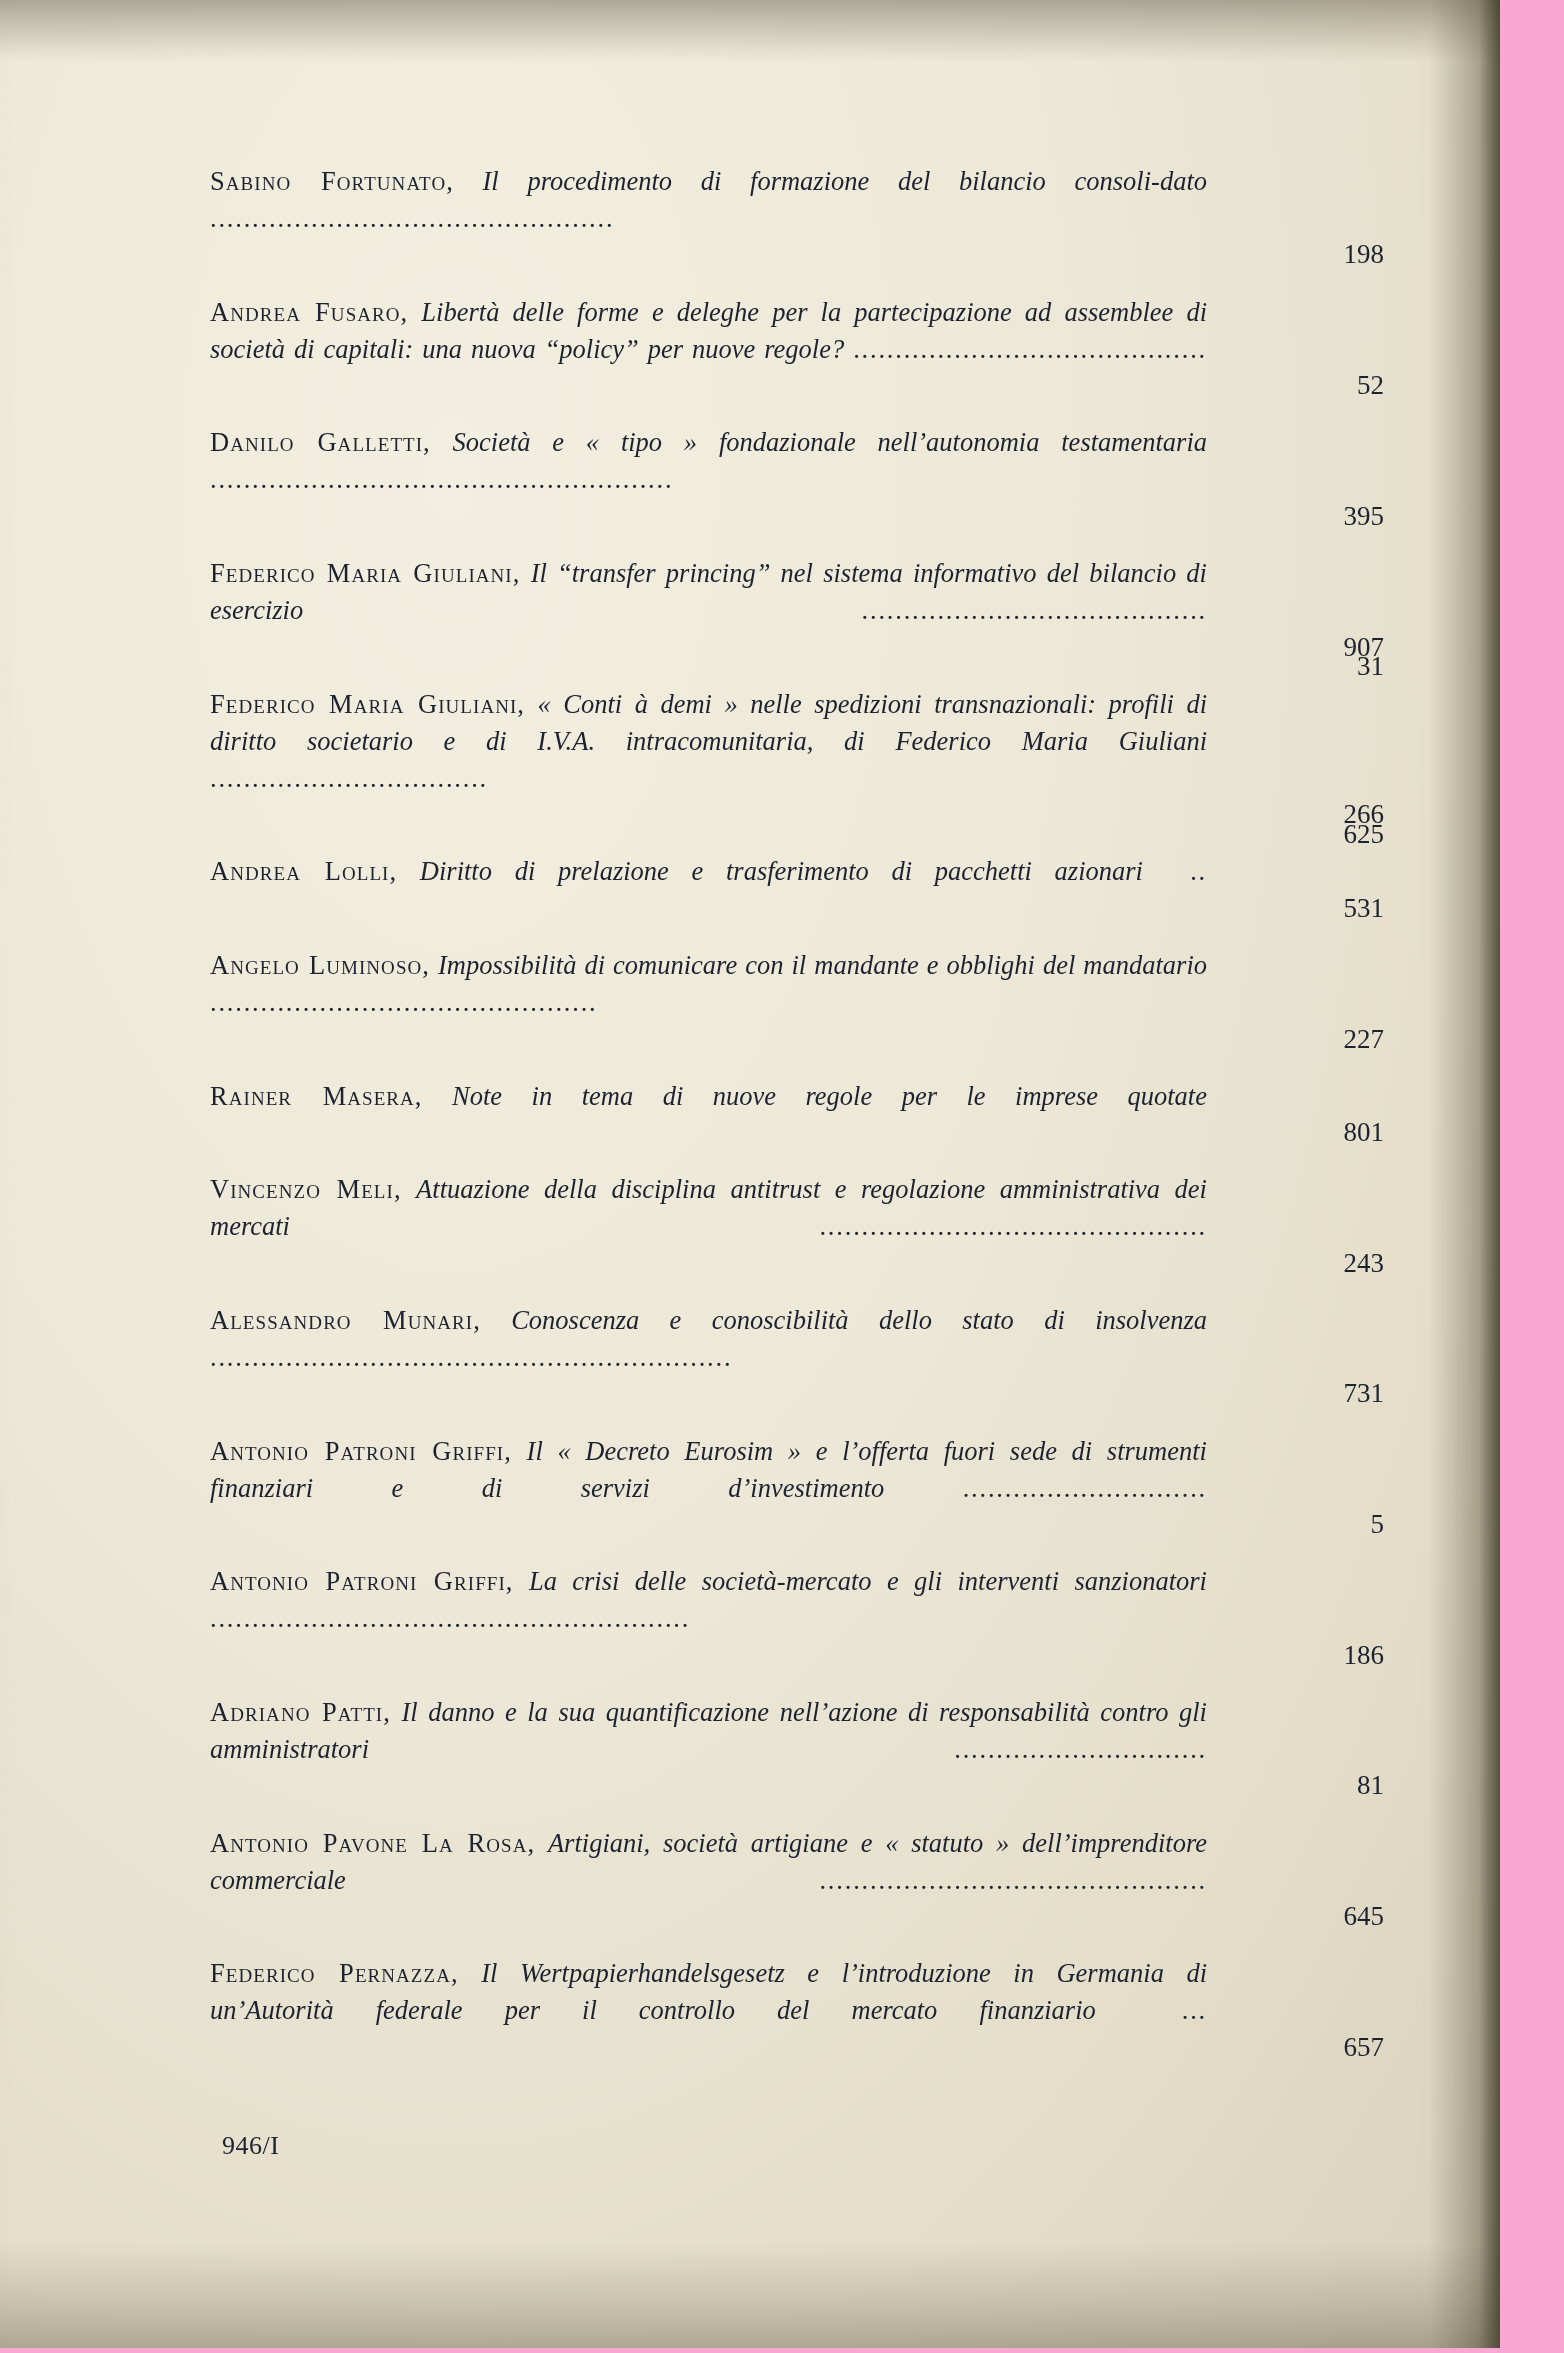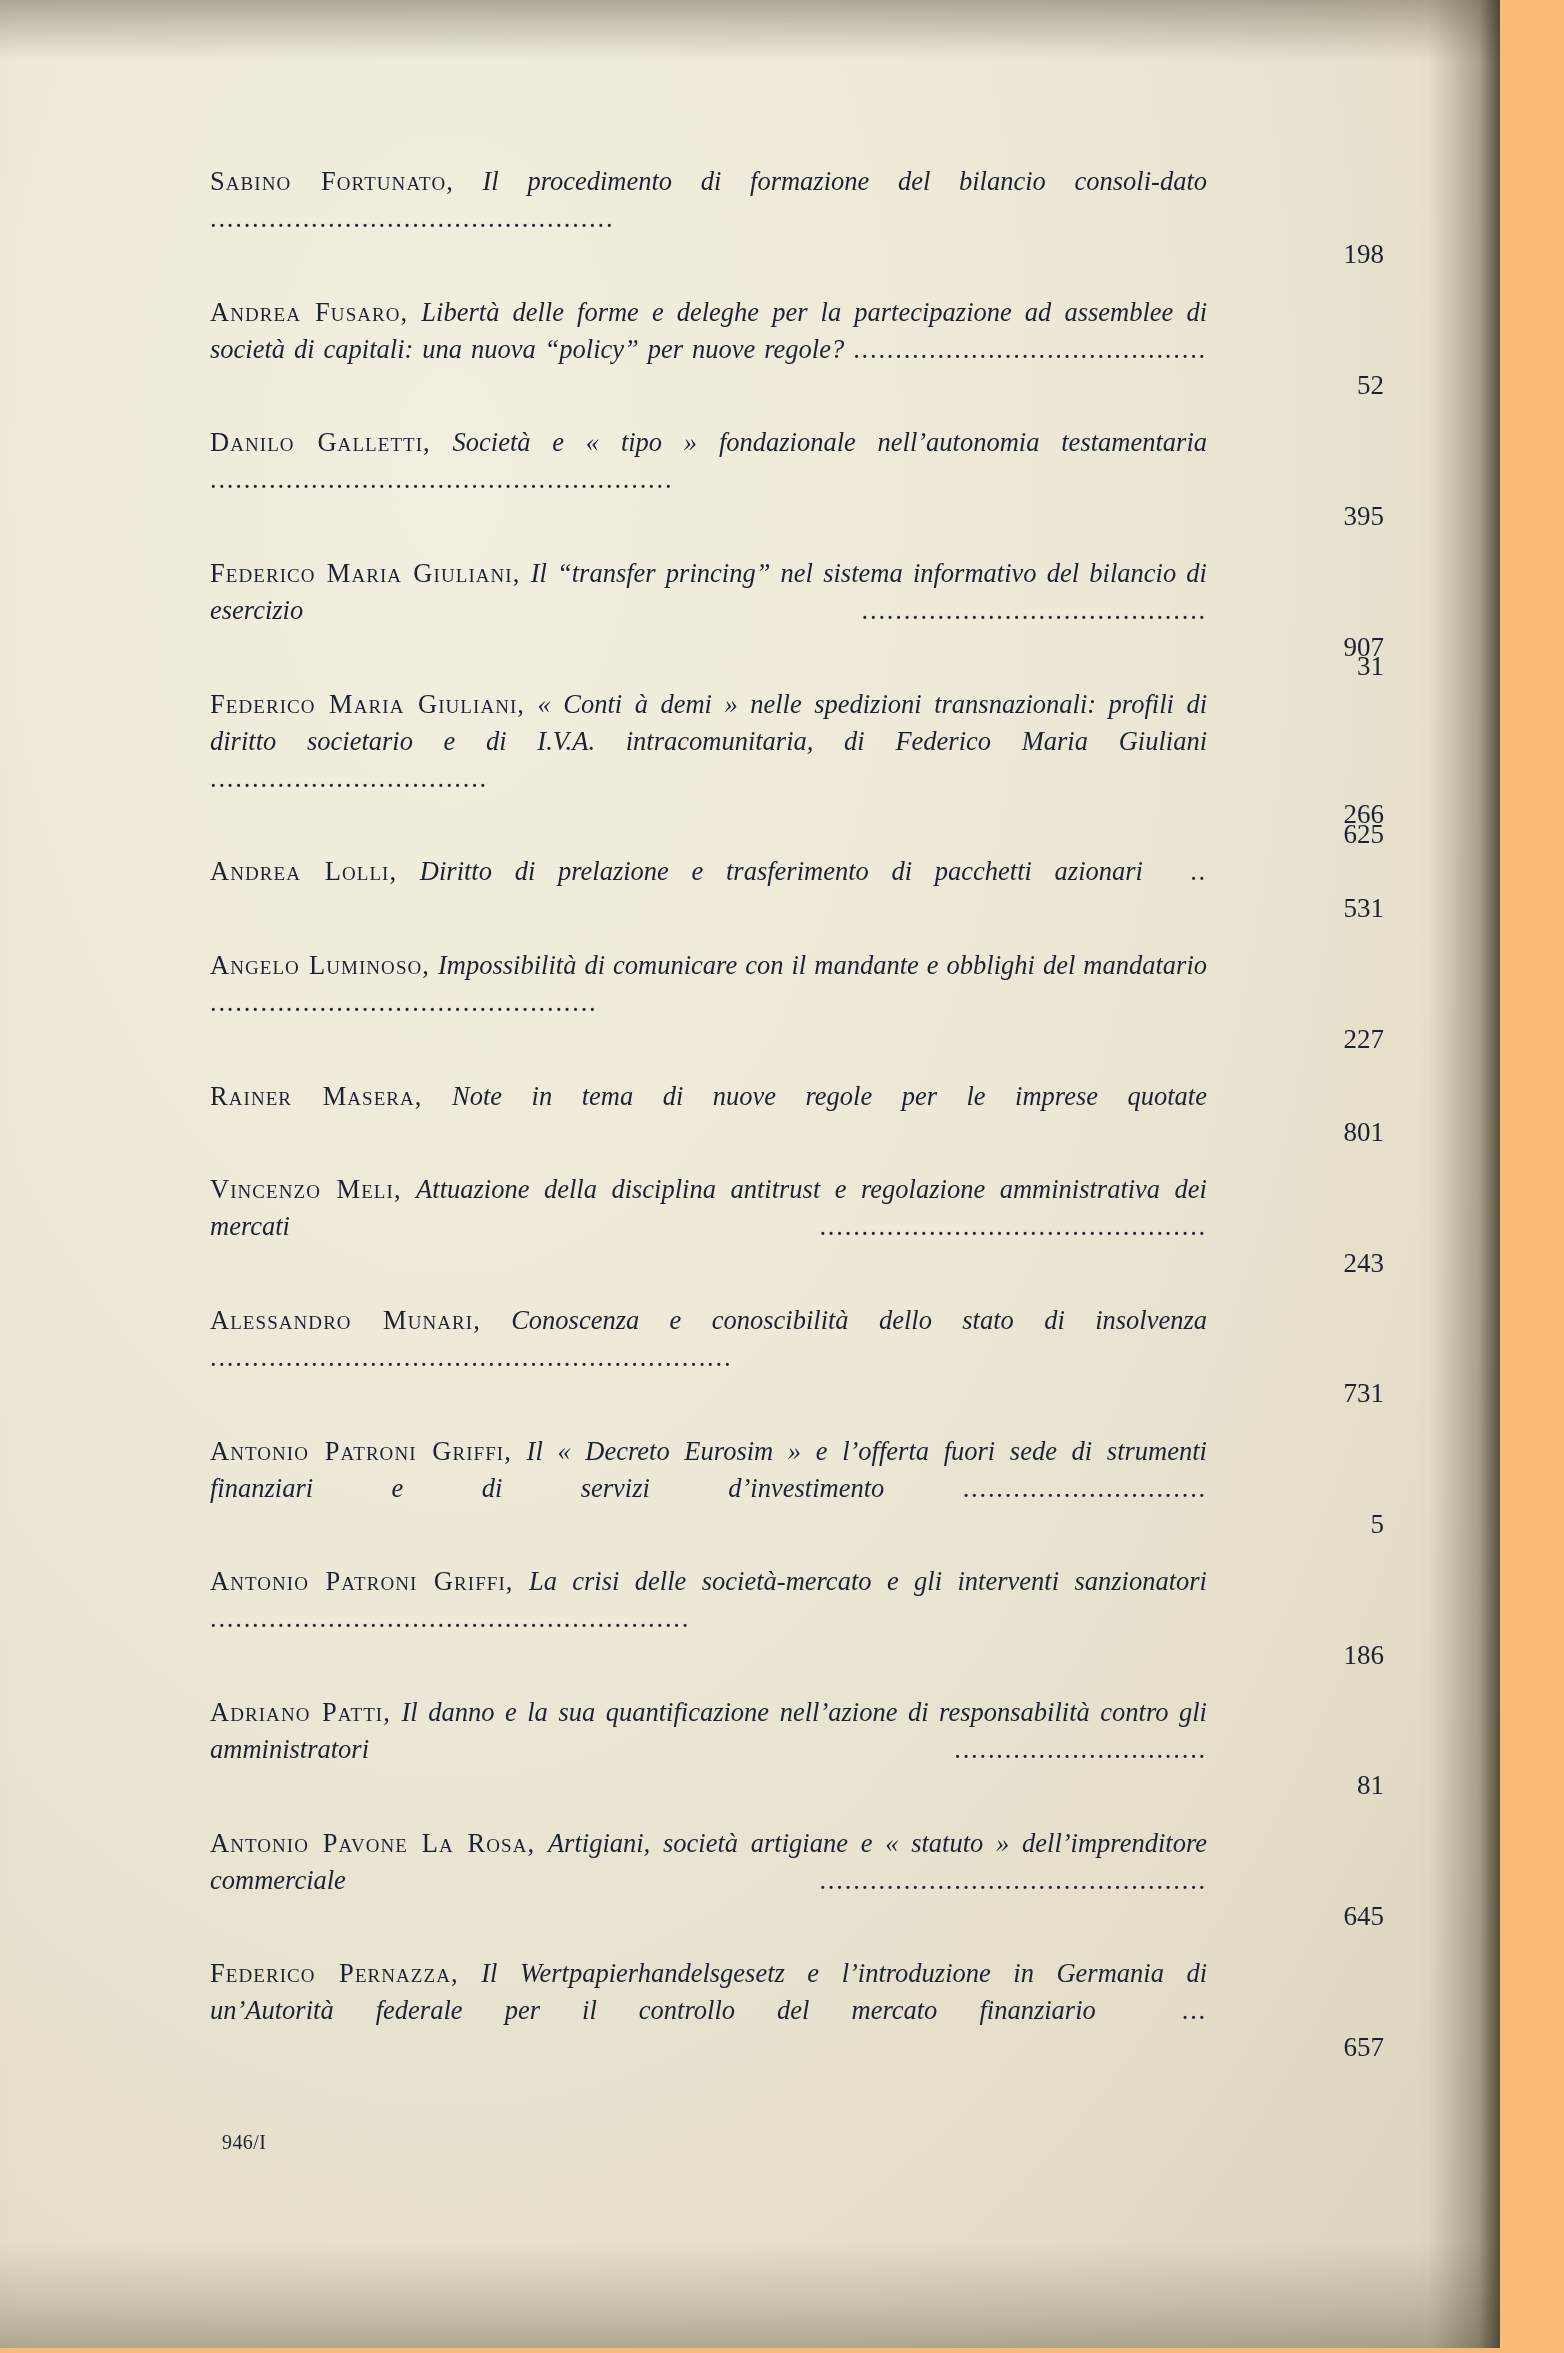--- a/index.html
+++ b/index.html
@@ -5,21 +5,21 @@
   html, body {
     margin: 0;
     padding: 0;
     background: #1b1b1b;
   }
   .page {
     position: relative;
     width: 1565px;
     height: 2354px;
     overflow: hidden;
-    background: #fdba74;
+    background: #f9a8d4;
   }
   
   .paper {
     position: absolute;
     left: 0px;
     top: 0px;
     width: 1500px;
     height: 2348px;
     background:
       radial-gradient(ellipse at 30% 20%, #f3efe0 0%, #ece7d6 45%, #e3ddc9 75%, #d8d1bb 100%);
@@ -95,21 +95,21 @@
     font-size: 27px;
     color: #1d2230;
     margin-top: 30px;
   }
 
   .folio {
     position: absolute;
     left: 222px;
     top: 2131px;
     font-family: "Liberation Serif", serif;
-    font-size: 20px;
+    font-size: 26px;
     color: #1d2230;
     letter-spacing: .02em;
   }
 
   
   .ghost {
     position: absolute;
     right: 75px;
     top: 265px;
     width: 203px;

